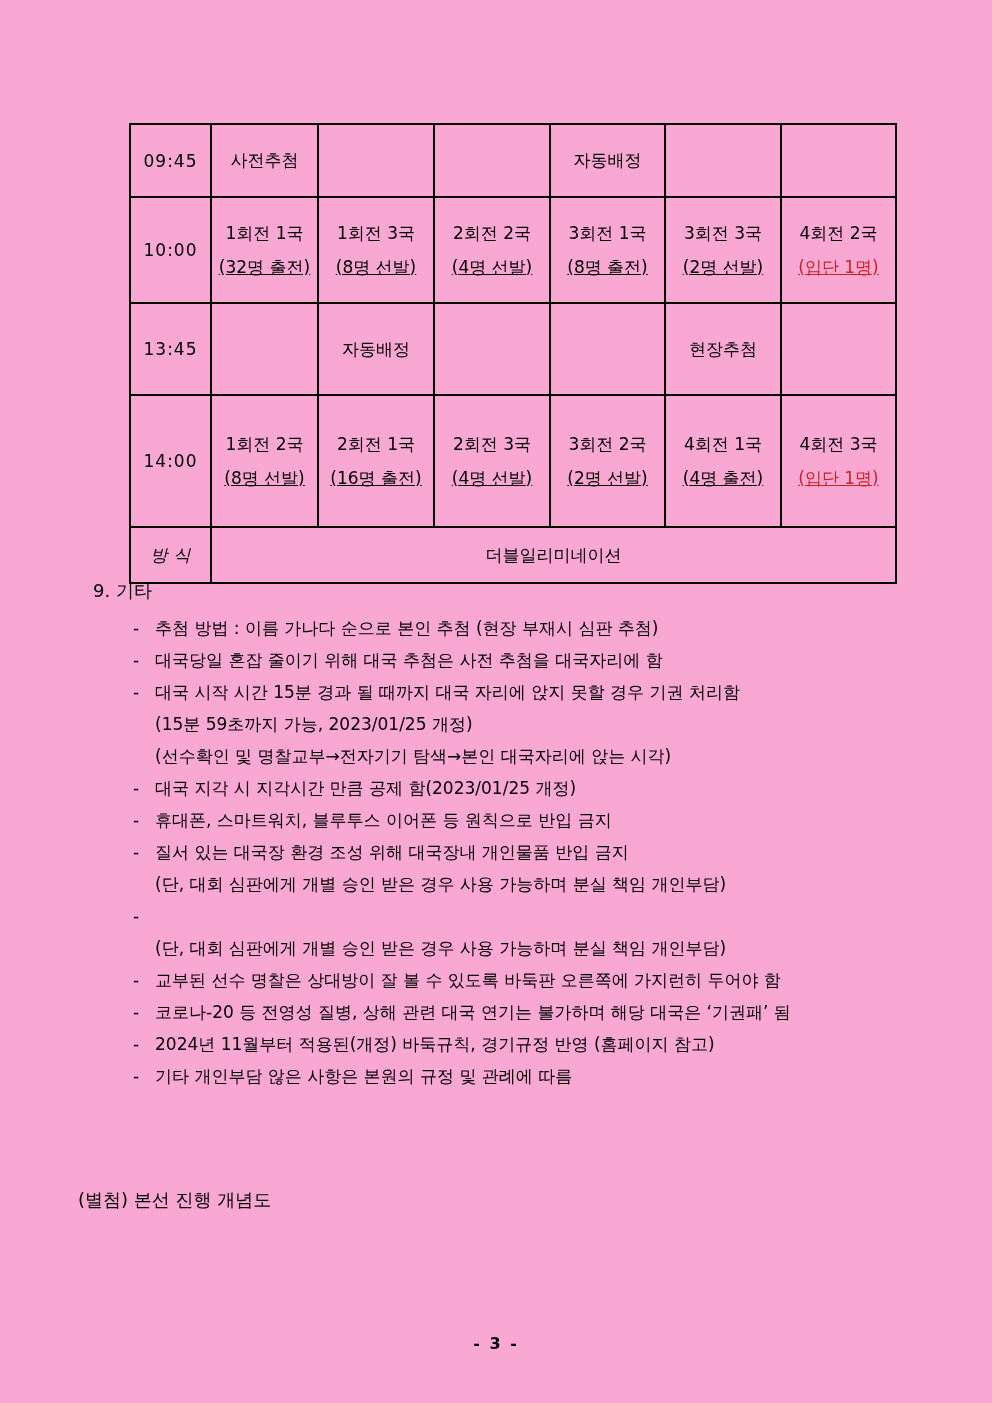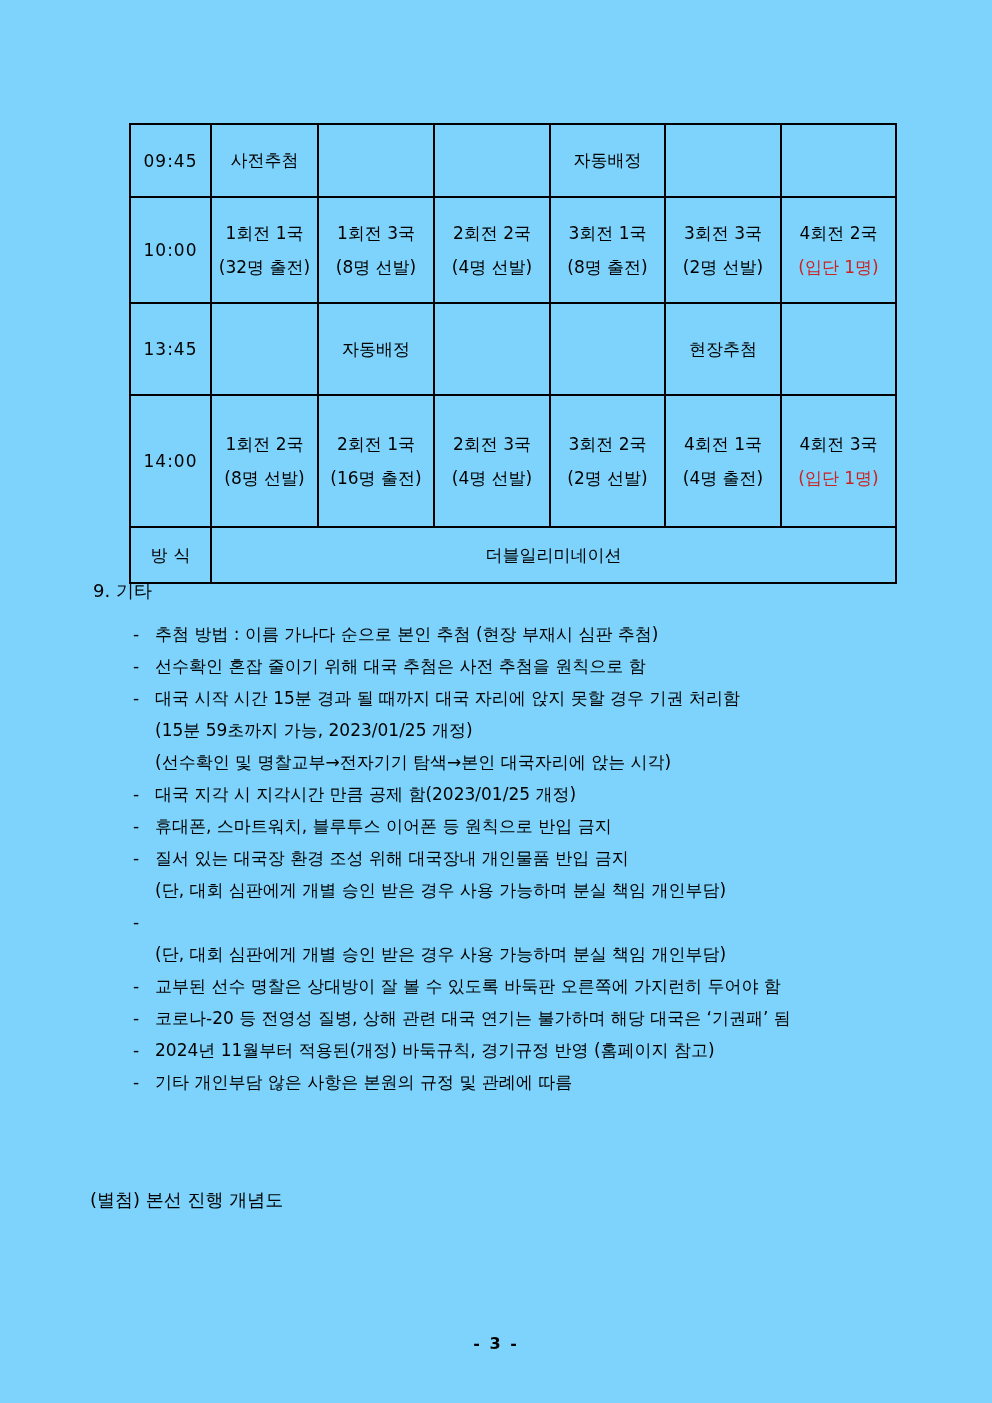--- a/index.html
+++ b/index.html
@@ -6,21 +6,21 @@
   html, body { margin: 0; padding: 0; }
   body {
     width: 992px; height: 1403px;
     background: #ffffff;
     color: #000000;
     font-family: "DejaVu Sans", "Liberation Sans", sans-serif;
   }
   .page {
     position: relative;
     width: 992px; height: 1403px;
-    background: #7dd3fc;
+    background: #f9a8d4;
     overflow: hidden;
   }
 
   
   table.schedule {
     position: absolute;
     left: 129px; top: 123px;
     width: 766px;
     border-collapse: collapse;
     table-layout: fixed;
@@ -33,53 +33,54 @@
     padding: 2px;
     overflow: hidden;
   }
   td.time-cell {
     letter-spacing: 1px;
     font-size: 17px;
   }
   td.method-label {
     letter-spacing: 6px;
     text-indent: 6px;
+    font-style: italic;
   }
   .cell-l1 { line-height: 1.45; }
-  .cell-l2 { line-height: 1.45; margin-top: 9px; }
+  .cell-l2 { line-height: 1.45; margin-top: 9px; text-decoration: underline; }
   .red-text { color: var(--accent-red, #cc2222); }
 
   
   .notes {
     position: absolute;
     left: 93px; top: 578px;
     width: 850px;
     font-size: 17px;
   }
   .notes-title {
     font-size: 18px;
     line-height: 26px;
-    margin-bottom: 14px;
+    margin-bottom: 8px;
   }
   .note-list { margin-left: 40px; }
   .note-line {
     display: flex;
     line-height: 32px;
     white-space: nowrap;
   }
   .note-marker {
     display: inline-block;
     width: 22px;
     flex: 0 0 22px;
   }
 
   
   .appendix {
     position: absolute;
-    left: 90px; top: 1188px;
+    left: 78px; top: 1188px;
     font-size: 18px;
     text-align: right;
   }
   .page-footer {
     position: absolute;
     left: 0; top: 1334px;
     width: 100%;
     text-align: center;
     font-size: 16px;
     font-weight: bold;
@@ -186,21 +187,21 @@
       <span>9.</span>
       <span>기타</span>
     </div>
     <div class="note-list">
       <div class="note-line">
           <span class="note-marker">-</span>
           <span>추첨 방법 : 이름 가나다 순으로 본인 추첨 (현장 부재시 심판 추첨)</span>
         </div>
       <div class="note-line">
           <span class="note-marker">-</span>
-          <span>선수확인 혼잡 줄이기 위해 대국 추첨은 사전 추첨을 원칙으로 함</span>
+          <span>대국당일 혼잡 줄이기 위해 대국 추첨은 사전 추첨을 대국자리에 함</span>
         </div>
       <div class="note-line">
           <span class="note-marker">-</span>
           <span>대국 시작 시간 15분 경과 될 때까지 대국 자리에 앉지 못할 경우 기권 처리함</span>
         </div>
       <div class="note-line">
           <span class="note-marker"></span>
           <span>(15분 59초까지 가능, 2023/01/25 개정)</span>
         </div>
       <div class="note-line">

